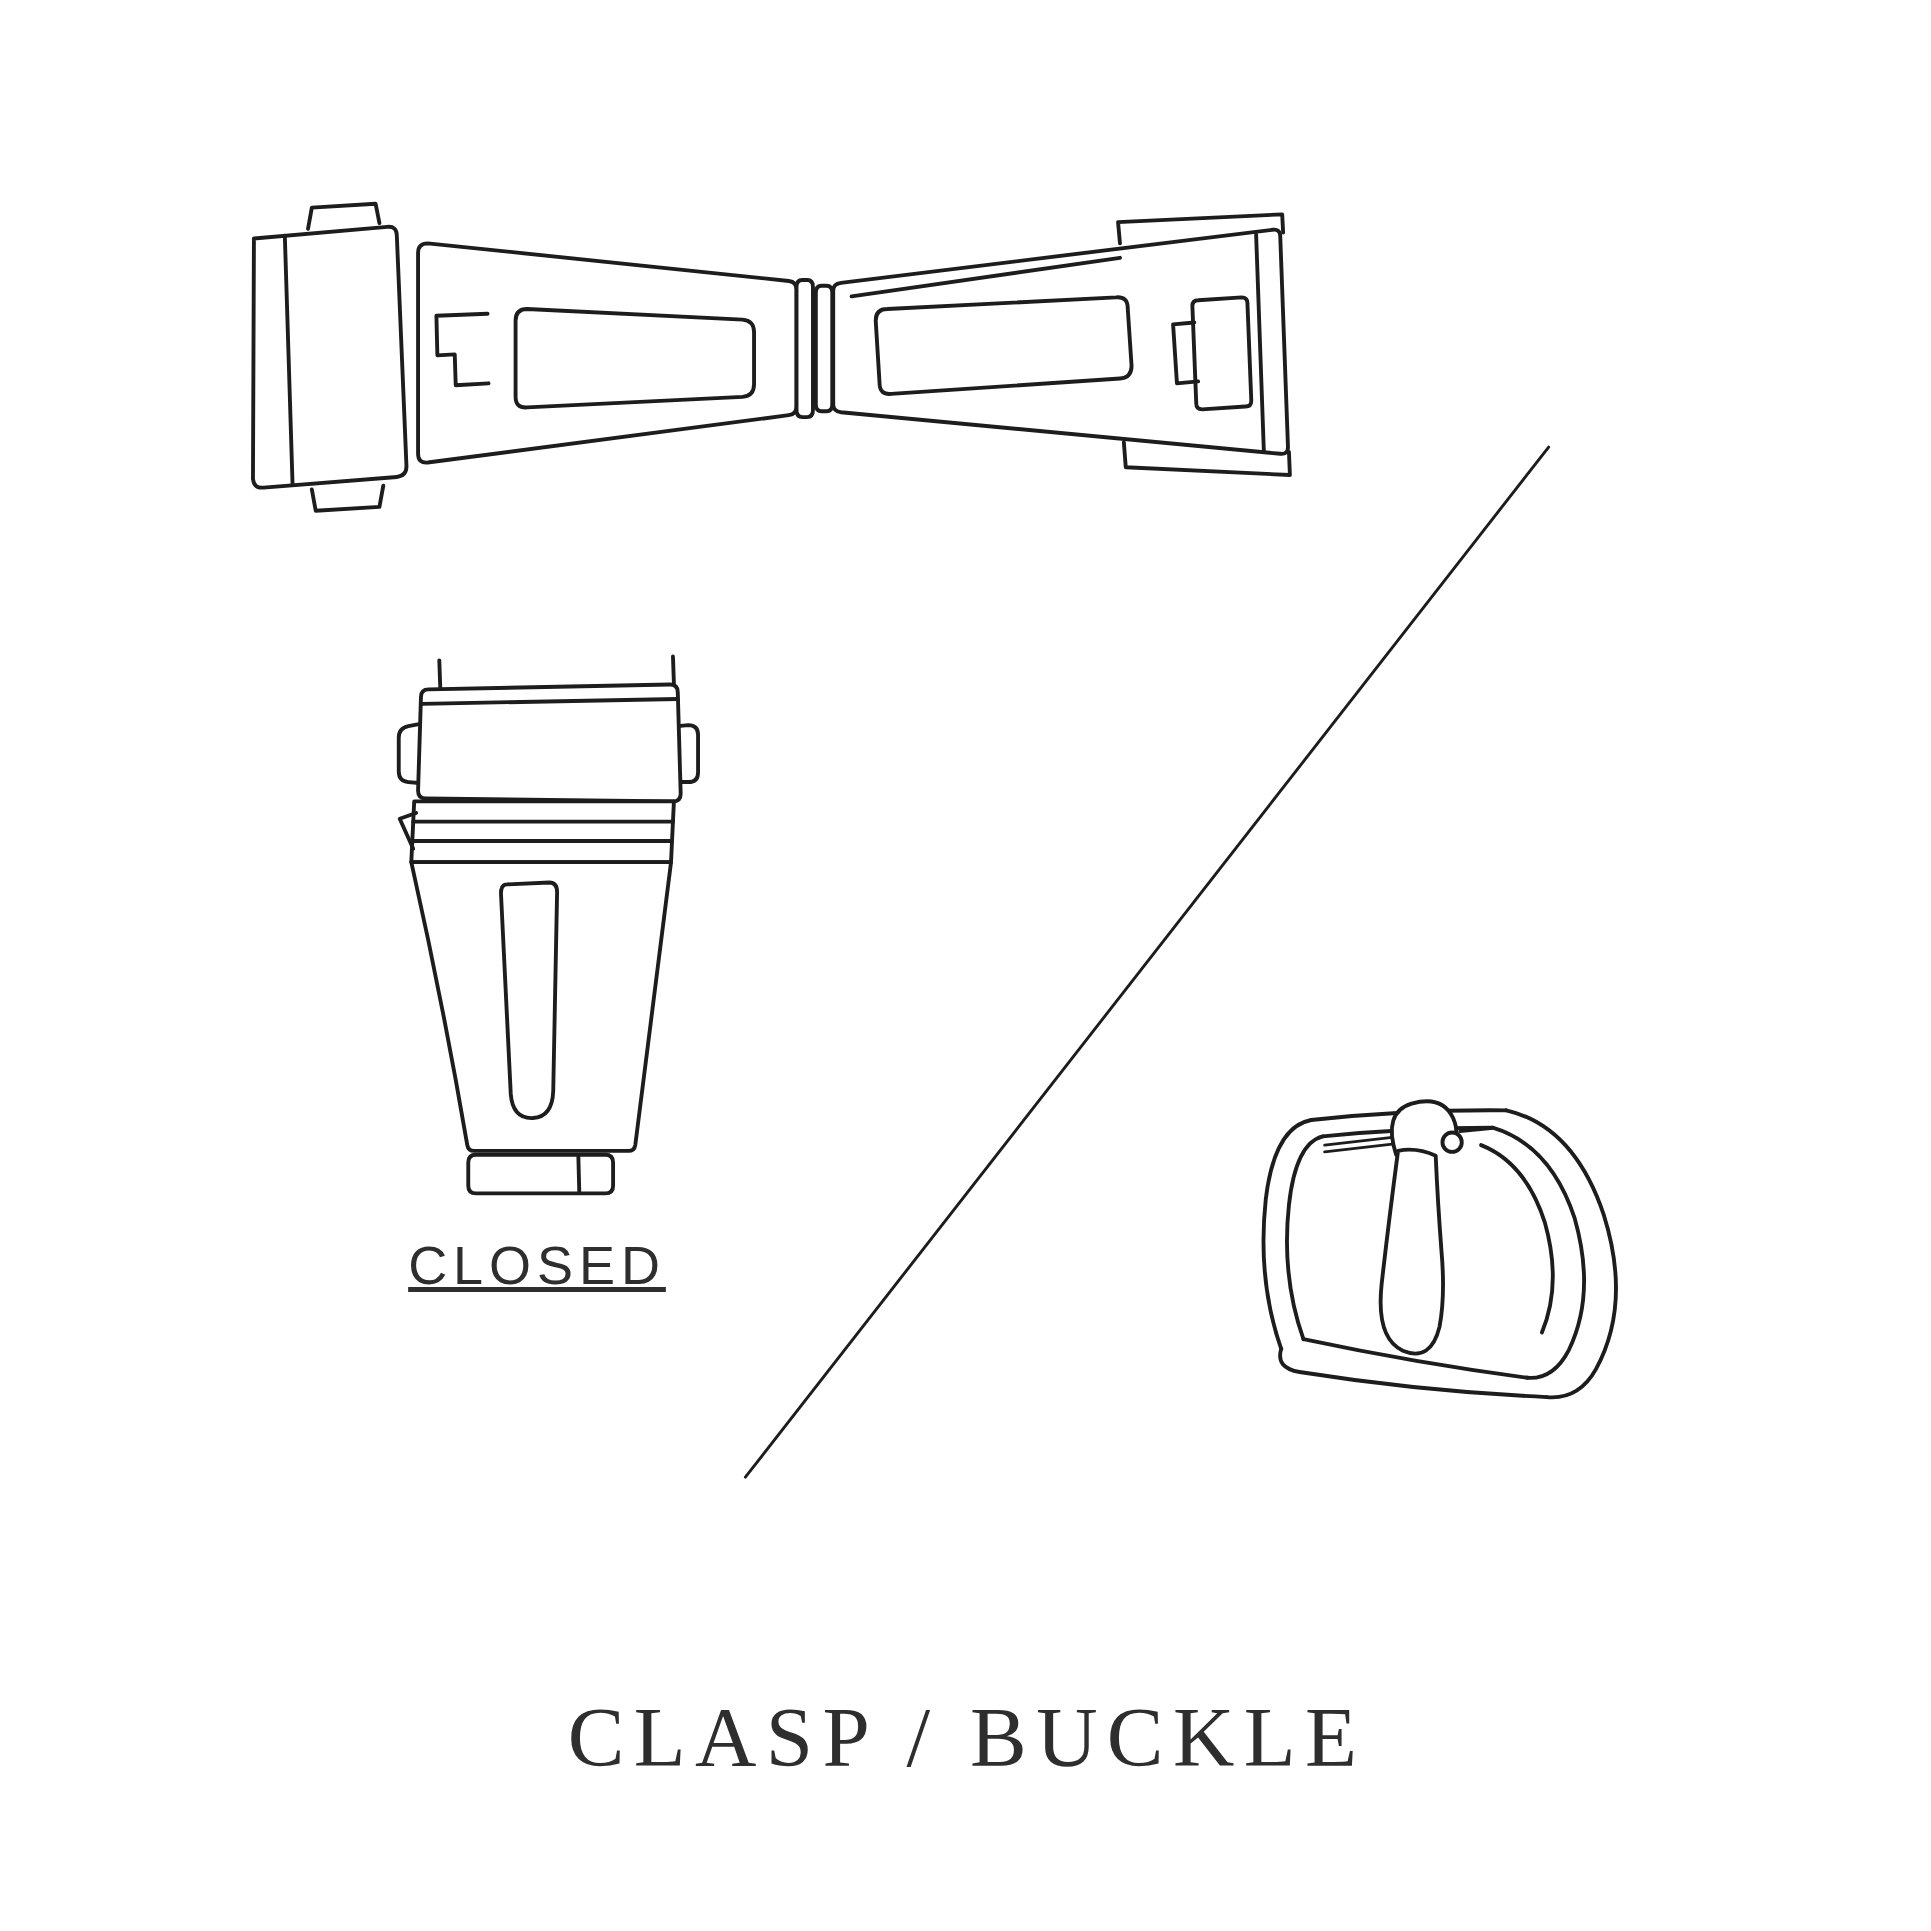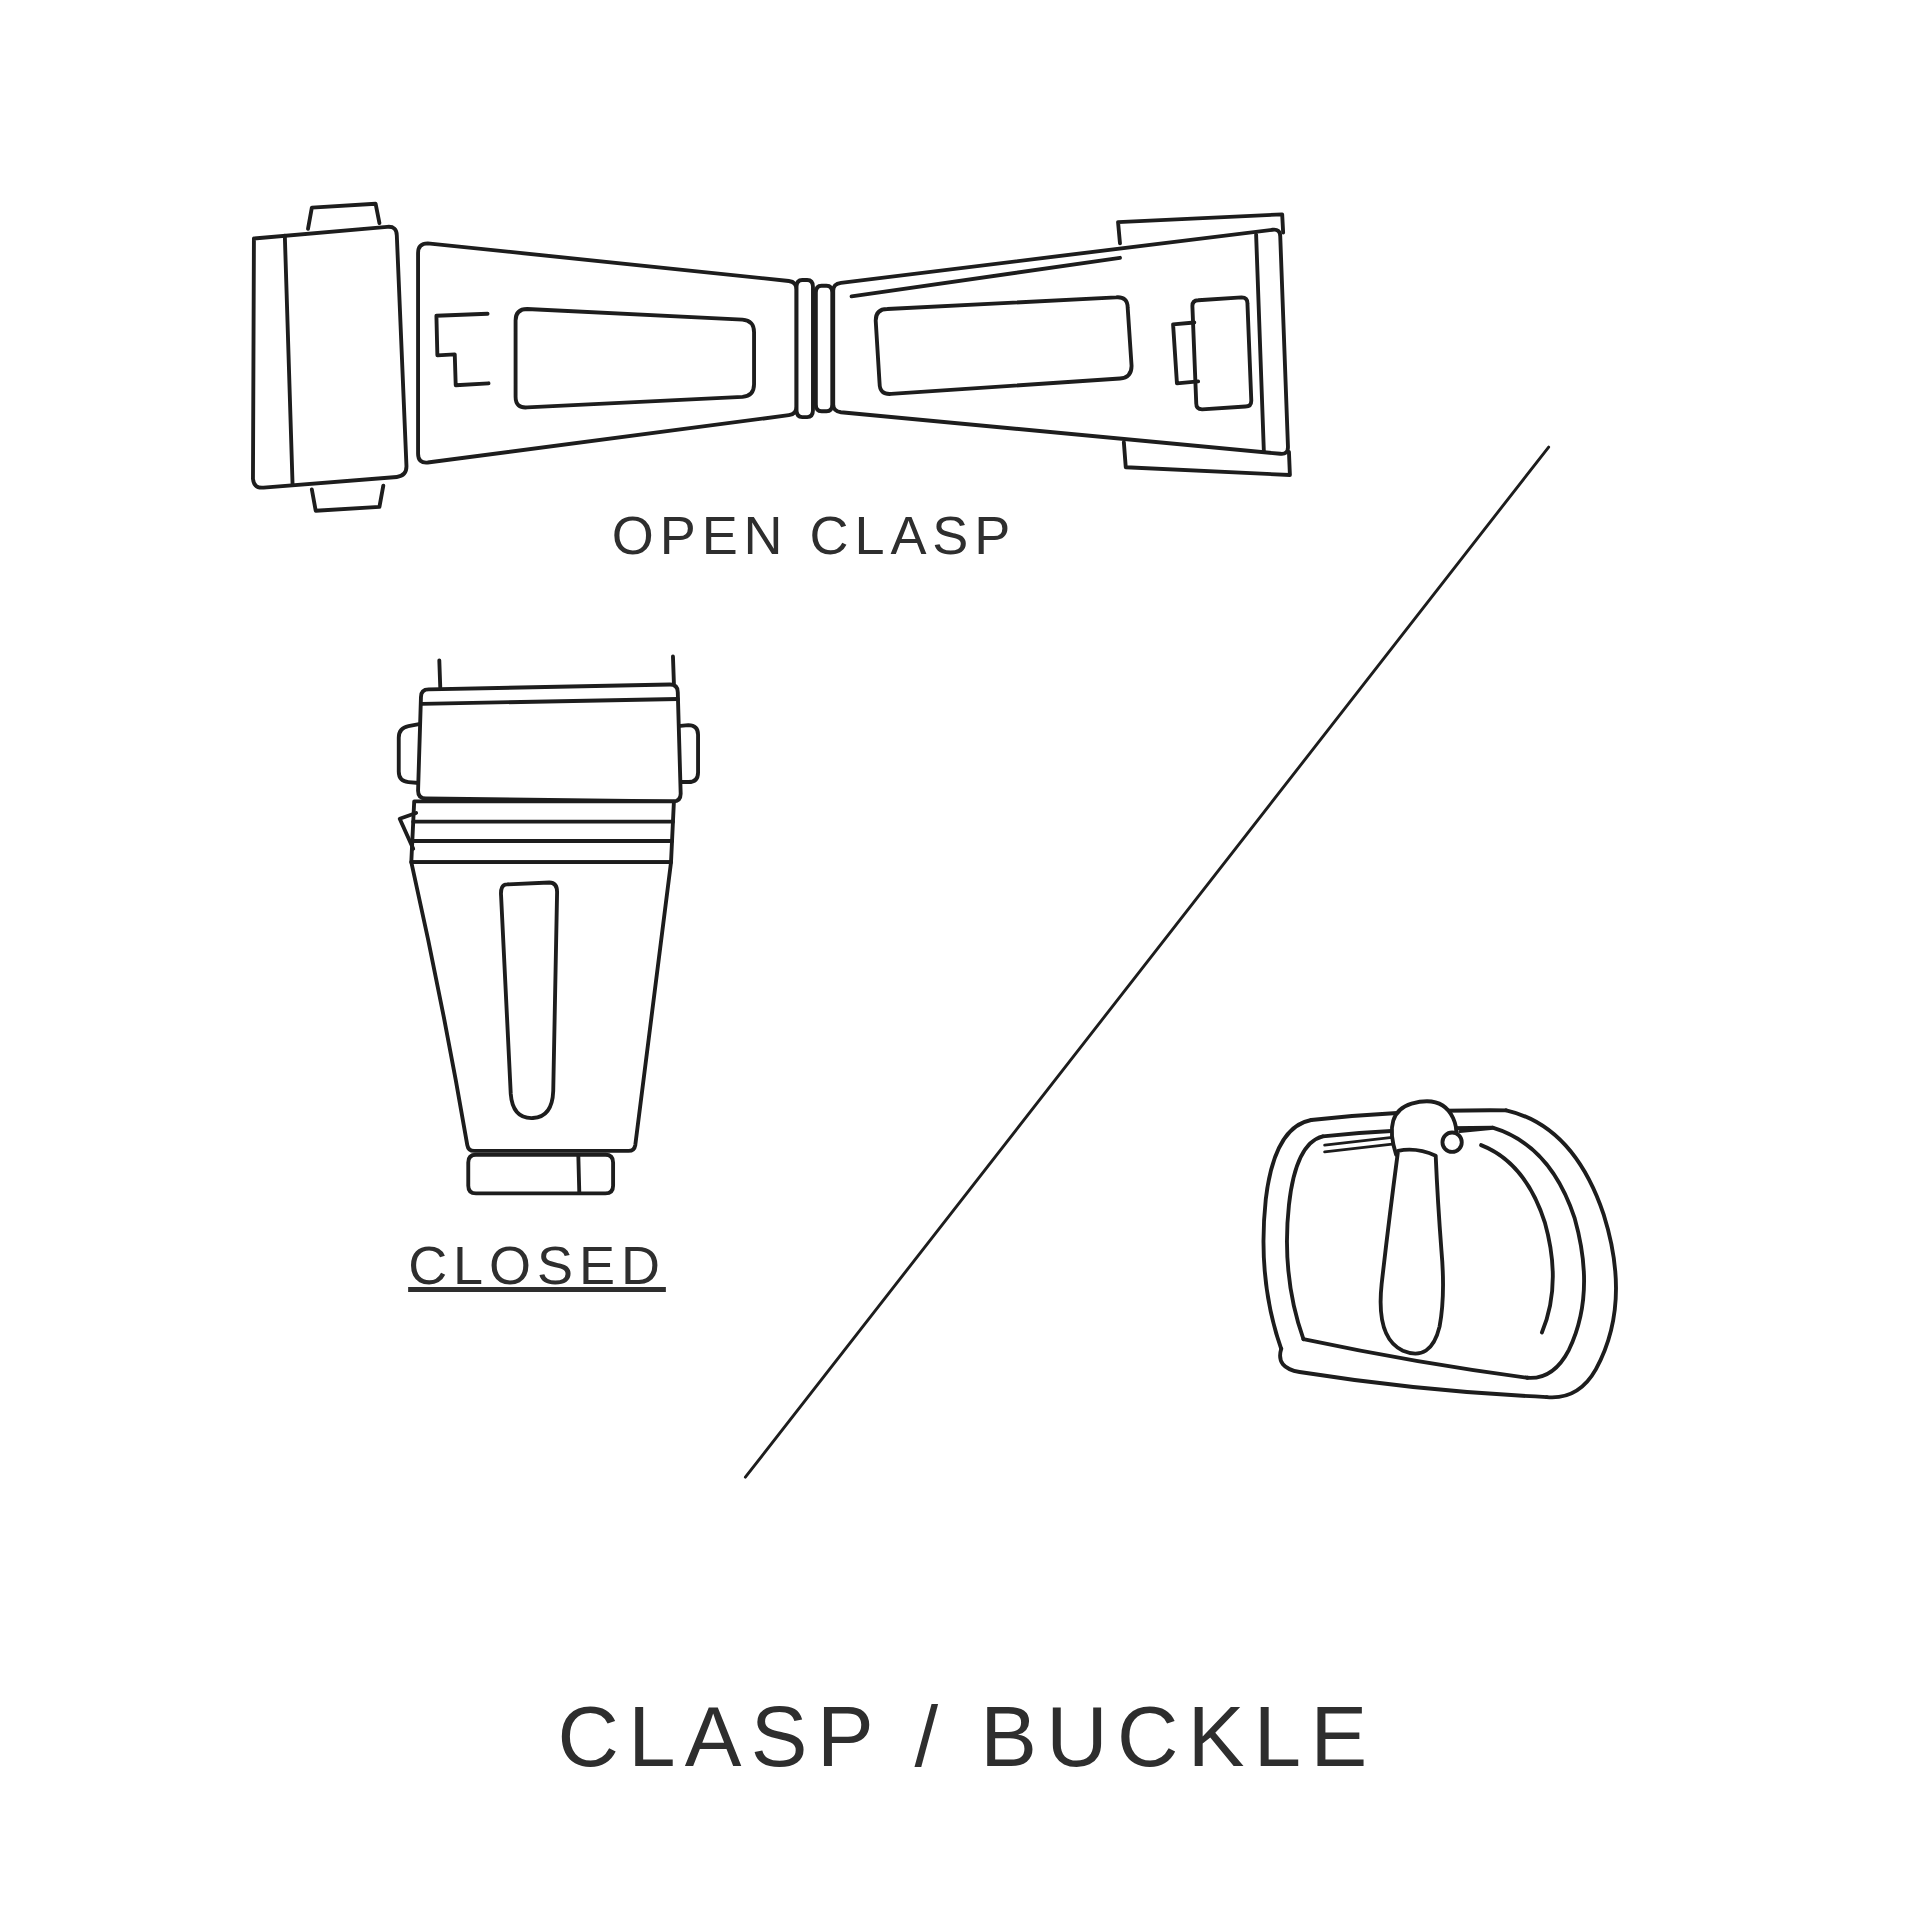--- a/index.html
+++ b/index.html
@@ -39,21 +39,21 @@
     font-size: 54px;
     letter-spacing: 0.11em;
     color: var(--color-text, #2b2b2b);
   }
   .caption.title {
     font-size: 85px;
     letter-spacing: 0.11em;
   }
   .caption-open   { left: 814px;  top: 504px;  }
   .caption-closed { left: 537px;  top: 1234px; text-decoration: underline; }
-  .caption-title  { left: 967px; top: 1688px; }
+  .caption-title  { left: 967px; top: 1688px; font-family: Liberation Serif, serif; }
 </style>
 </head>
 <body>
 
 <div class="canvas">
 
   <svg class="art" viewBox="0 0 2000 2000" aria-hidden="true">
 
     <g>
 
@@ -117,20 +117,19 @@
       <path class="thin" d="M 1372 1193 L 1442 1185"></path>
       <path class="thin" d="M 1512 1172 L 1544 1169"></path>
 
       <path class="fill" d="M 1446 1196 Q 1432 1152 1462 1143 Q 1494 1134 1505 1158 Q 1514 1178 1499 1191"></path>
 
       <path class="fill" d="M 1448 1192 Q 1438 1268 1431 1330 Q 1425 1386 1453 1399 Q 1482 1411 1491 1374 Q 1497 1342 1493 1296 Q 1489 1244 1487 1197 Q 1467 1188 1448 1192 Z"></path>
       <circle class="fill" cx="1504" cy="1183" r="10"></circle>
     </g>
   </svg>
 
-  <div class="caption caption-open">OPEN CLASP</div>
 
   <div class="caption caption-closed">CLOSED</div>
 
   <div class="caption title caption-title">CLASP / BUCKLE</div>
 
 </div>
 
 
 </body></html>

